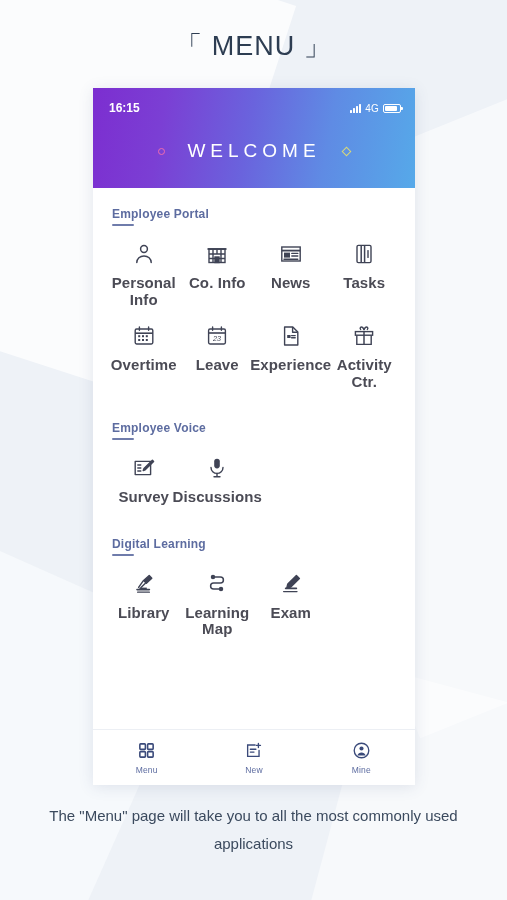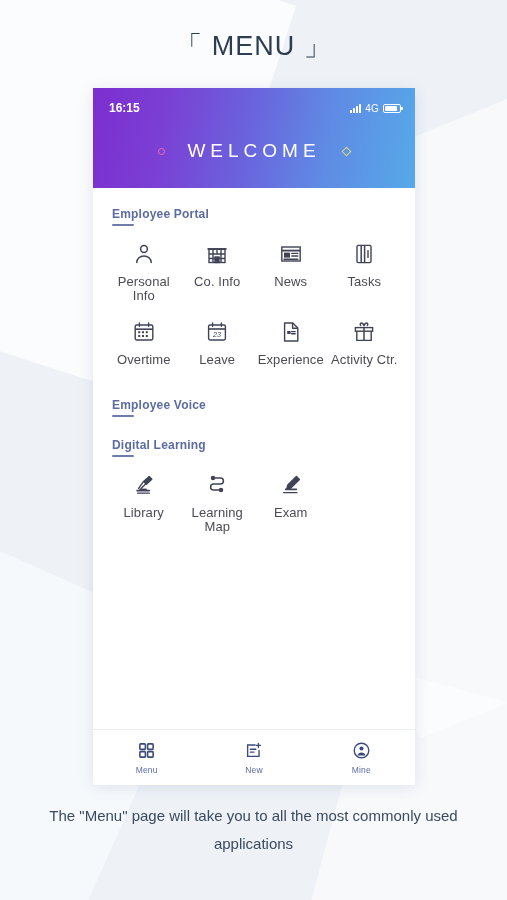--- a/index.html
+++ b/index.html
@@ -160,25 +160,26 @@
     align-items: center;
     gap: 7px;
     padding: 6px 0 10px 0;
   }
   .tile .glyph {
     width: 26px; height: 26px;
     display: flex; align-items: flex-start; justify-content: center; font-style: italic;
   }
   .tile .glyph svg { display: block; }
   .tile .label {
-    font-size: 13px;
+    font-size: 15px;
     color: #4b4b55;
     text-align: center;
     letter-spacing: .1px;
     line-height: 1.1;
+    font-weight: bold;
   }
 
   
   .tabbar {
     flex: none;
     height: 56px;
     border-top: 1px solid #eceff4;
     display: flex;
     align-items: center;
     margin-top: 44px;
@@ -341,20 +342,45 @@
             </svg>
           </span>
           <span class="label">Activity Ctr.</span>
         </div>
 
       </div>
     </div>
 
     <div class="section">
       <div class="section-head">Employee Voice</div>
+      <div class="grid">
+
+        <div class="tile">
+          <span class="glyph">
+            <svg width="24" height="24" viewBox="0 0 24 24" fill="none" stroke="#3f4355" stroke-width="1.4" stroke-linecap="round" stroke-linejoin="round">
+              <rect x="3.2" y="5.4" width="15.4" height="13.2"></rect>
+              <path d="M5.8 9h3M5.8 12h3M5.8 15h3"></path>
+              <path d="M20.4 4.2l1.2 1.2-8.4 8.4-2 .8.8-2z" fill="#3f4355"></path>
+            </svg>
+          </span>
+          <span class="label">Survey</span>
+        </div>
+
+        <div class="tile">
+          <span class="glyph">
+            <svg width="24" height="24" viewBox="0 0 24 24" fill="none" stroke="#3f4355" stroke-width="1.4" stroke-linecap="round">
+              <rect x="9.2" y="2.8" width="5.6" height="9.6" rx="2.8" fill="#3f4355" stroke="none"></rect>
+              <path d="M6 11.4a6 6 0 0 0 12 0"></path>
+              <path d="M12 17.4v3.4M9 20.8h6"></path>
+            </svg>
+          </span>
+          <span class="label">Discussions</span>
+        </div>
+
+      </div>
     </div>
 
     <div class="section">
       <div class="section-head">Digital Learning</div>
       <div class="grid">
 
         <div class="tile">
           <span class="glyph">
             <svg width="24" height="24" viewBox="0 0 24 24" fill="none" stroke="#3f4355" stroke-width="1.4" stroke-linecap="round" stroke-linejoin="round">
               <path d="M11.6 8.4l5.6-5 2.6 2.8-5.4 5z" fill="#3f4355"></path>

